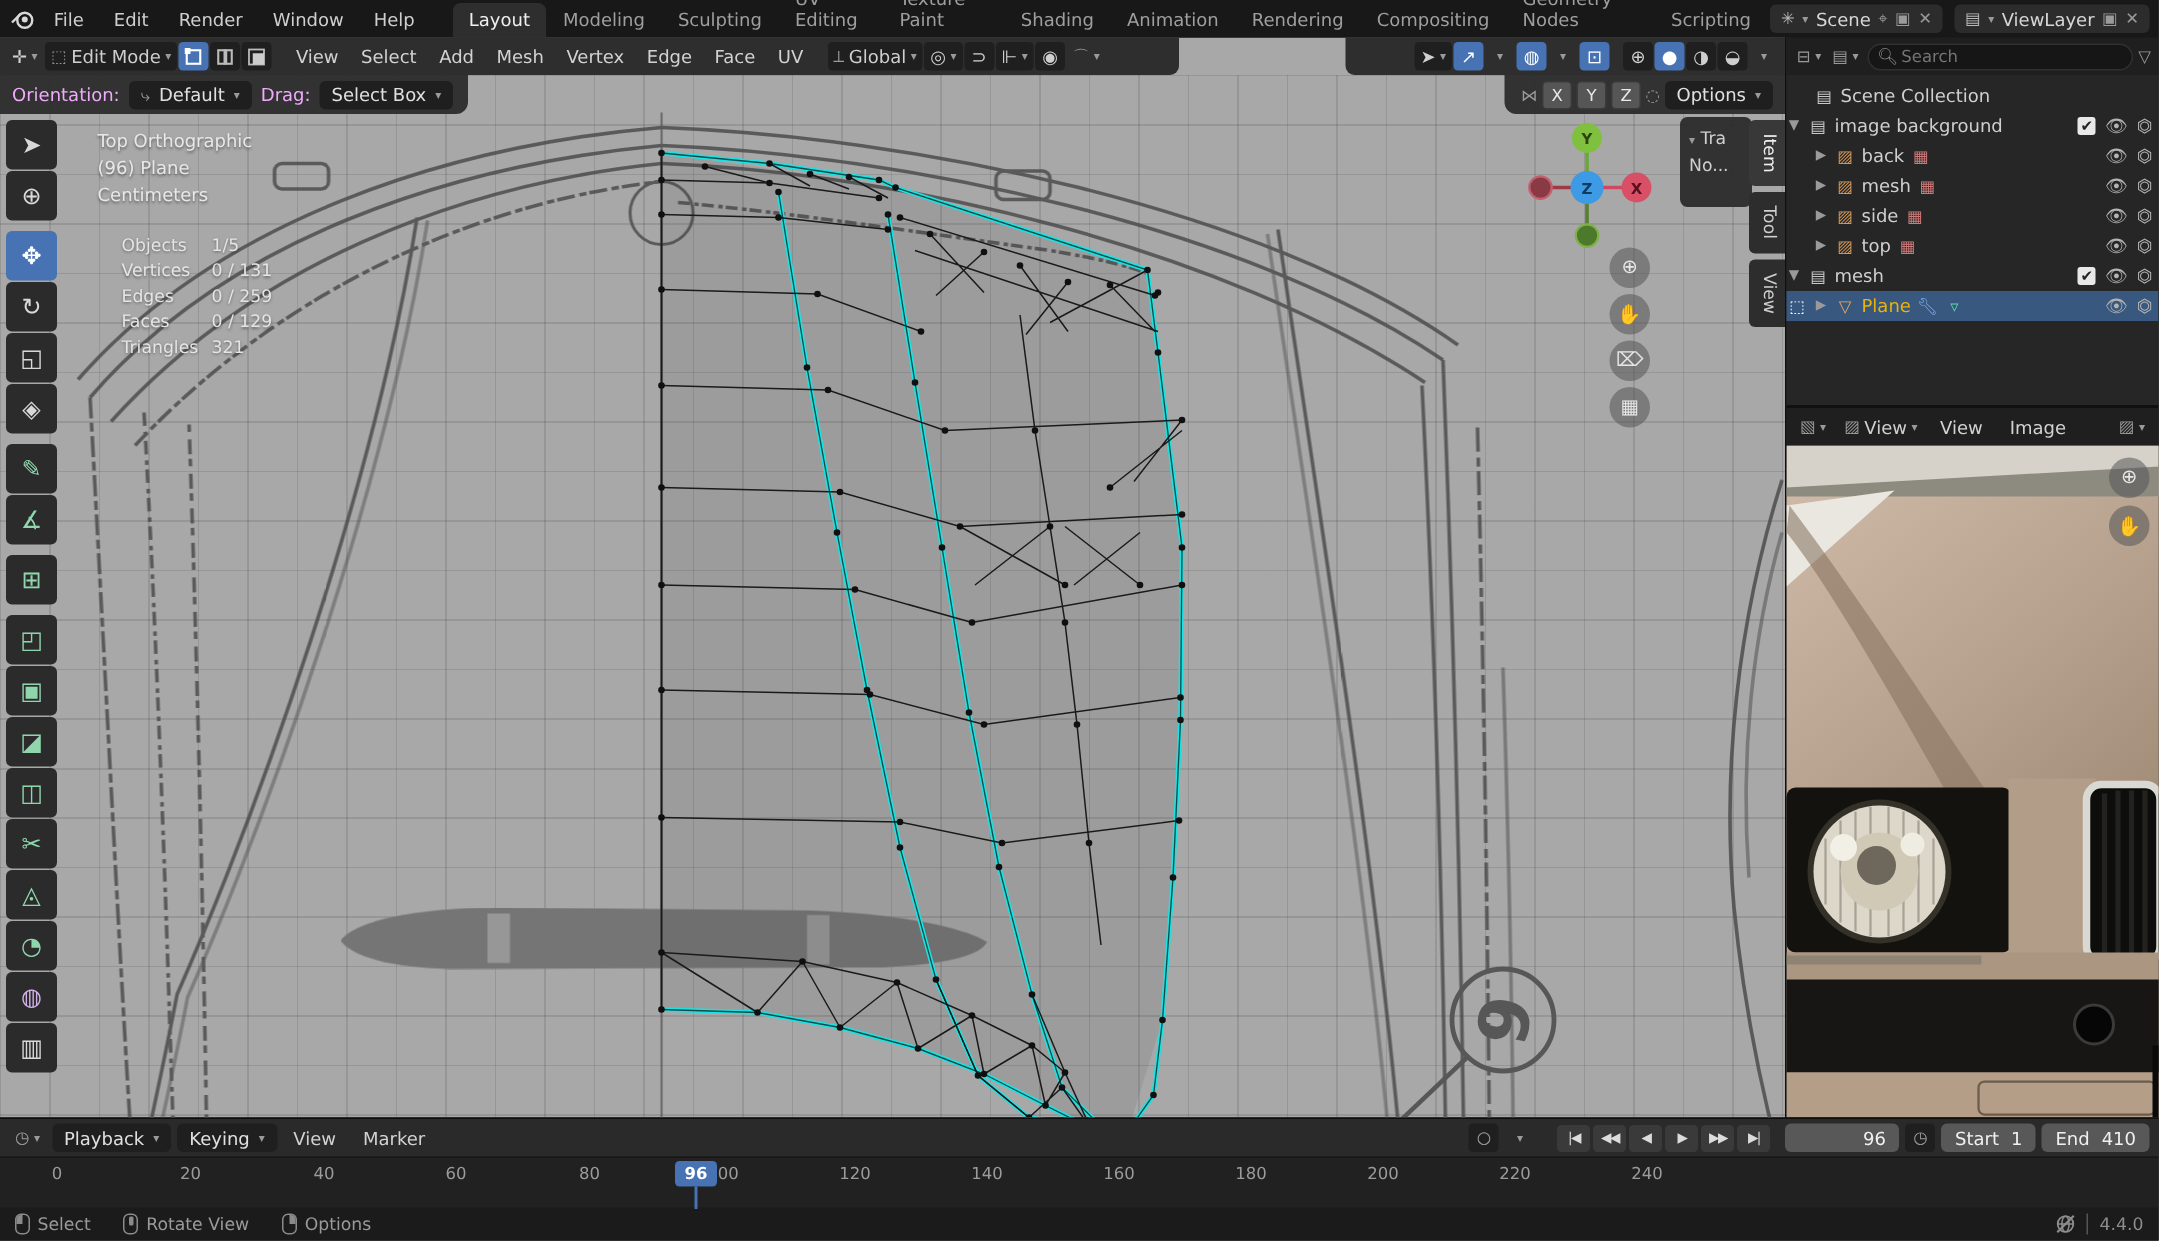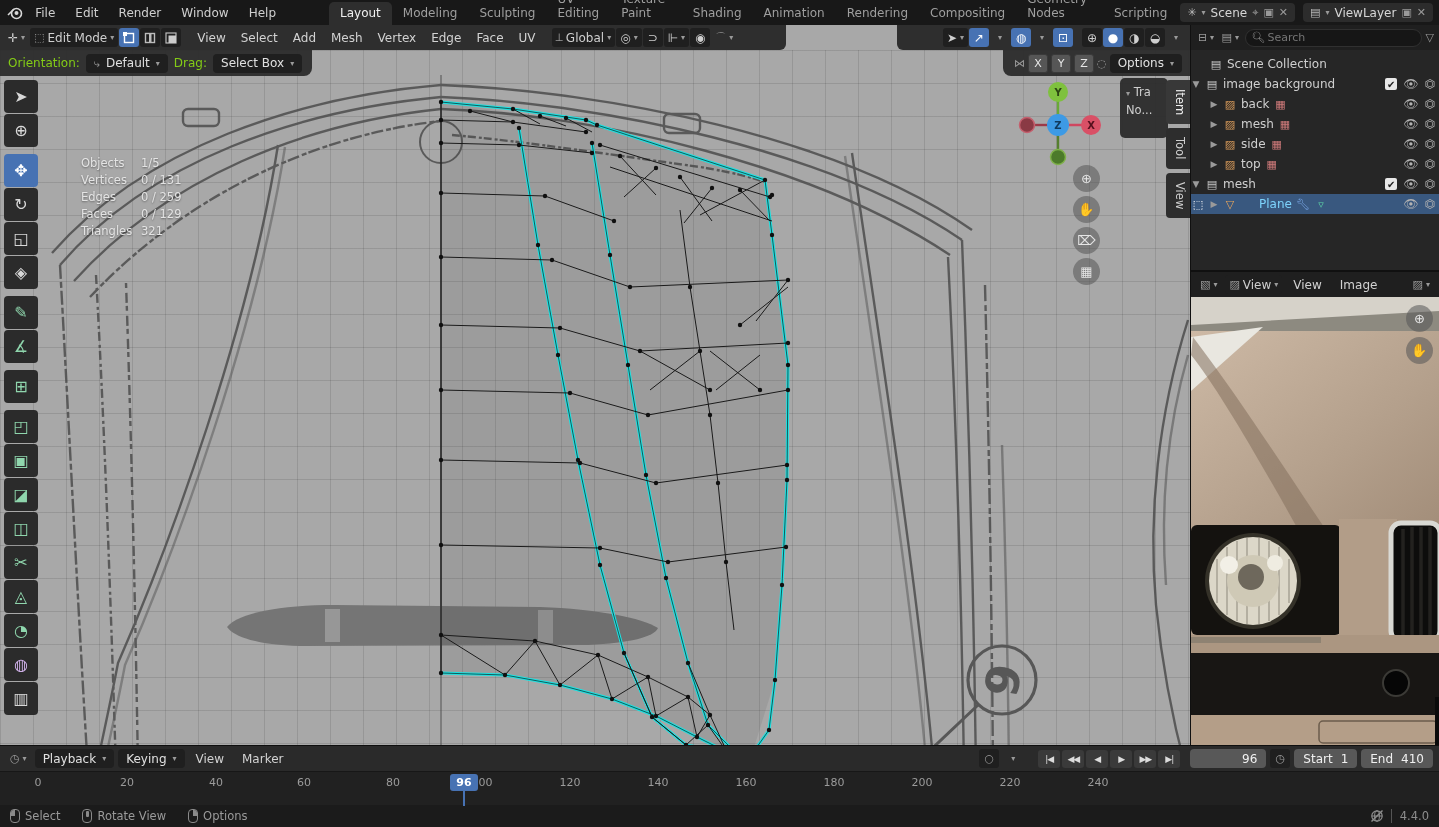--- a/index.html
+++ b/index.html
@@ -8,21 +8,21 @@
     -webkit-font-smoothing:antialiased; }
   #app { position:relative; width:1431px; height:827px; }
 
   
   .topbar { position:absolute; left:0; top:0; width:1439px; height:25px; background:#181818;
     display:flex; align-items:center; gap:2px; padding:0 6px; z-index:40; }
   .topbar .logo { width:20px; height:18px; display:flex; align-items:center; justify-content:center; }
   .menu { padding:2px 9px; color:#cfcfcf; border-radius:4px; cursor:default; }
   .tabs { display:flex; margin-left:14px; height:25px; align-items:flex-end; }
   .tab { padding:4px 11px 5px; color:#9f9f9f; border-radius:5px 5px 0 0; font-size:12px; }
-  .tab.active { background:#2e2e2e; color:#efefef;margin-left:28px; }
+  .tab.active { background:#2e2e2e; color:#efefef; }
   .top-right { margin-left:auto; display:flex; gap:8px; align-items:center; }
   .chip { background:#2c2c2c; border-radius:4px; height:19px; display:flex; align-items:center;
     gap:5px; padding:0 7px; color:#d6d6d6; }
   .chip .ic { color:#b9b9b9; font-size:11px; }
   .chev { font-size:8px; color:#9a9a9a; }
   .mini { color:#9a9a9a; font-size:11px; }
 
   
   .main { position:absolute; left:0; top:25px; width:1439px; height:720px; display:flex; }
   .viewport { position:relative; width:1190px; height:720px; background:#a8a8a8; overflow:hidden; }
@@ -46,21 +46,21 @@
   .hbtn.on { background:#4772b3; color:#fff; }
   .hsep { width:7px; }
   .vph-menu { padding:2px 7px; color:#d2d2d2; }
   .msvg { display:block; }
 
   
   .ts-bar { position:absolute; top:25px; height:26px; background:rgba(42,42,42,.94); z-index:28;
     display:flex; align-items:center; gap:6px; padding:0 8px; }
   .ts-left { left:0; width:312px; border-radius:0 0 8px 0; }
   .ts-right { left:1003px; width:187px; border-radius:0 0 0 8px; justify-content:flex-end; gap:3px; }
-  .lbl { color:#84cc16; }
+  .lbl { color:#f0abfc; }
   .dd { background:#1f1f1f; border-radius:4px; height:19px; display:flex; align-items:center;
     gap:6px; padding:0 8px; color:#e0e0e0; }
   .sqbtn { width:20px; height:19px; background:#565656; border:1px solid #3a3a3a; color:#e8e8e8;
     border-radius:3px; display:flex; align-items:center; justify-content:center; font-size:11px; }
 
   
   .toolbar { position:absolute; left:4px; top:55px; width:36px; display:flex; flex-direction:column;
     gap:1px; z-index:26; }
   .tool { width:34px; height:33px; background:#2b2b2b; border-radius:4px; display:flex;
     align-items:center; justify-content:center; color:#d8d8d8; font-size:16px; }
@@ -109,21 +109,21 @@
   .orow .expander { width:10px; color:#9a9a9a; font-size:9px; text-align:center; }
   .orow .spacer1 { width:14px; }
   .orow.sel { background:#39587f; color:#fff; }
   .orow .nm { flex:0 0 auto; }
   .orow .right { margin-left:auto; display:flex; gap:6px; align-items:center; color:#b3b3b3; }
   .oicon { width:14px; height:14px; display:flex; align-items:center; justify-content:center; font-size:11px; }
   .col-ic { color:#c9c9c9; } .img-ic { color:#d89a5a; }
   .orange { color:#e9a55b; } .red-ic { color:#cf7a7a; } .blue-ic { color:#7aa8e8; } .green-ic { color:#5fd6a8; }
   .chk { width:12px; height:12px; background:#e8e8e8; border-radius:2px; color:#222; font-size:10px;
     display:flex; align-items:center; justify-content:center; }
-  .plane-name { color:#7dd3fc;margin-left:18px; }
+  .plane-name { color:#eab308; }
 
   .image-editor { flex:1; position:relative; background:#181818; }
   .ie-photo { position:absolute; left:0; top:25px; width:249px; height:448px; }
   .ie-nav { position:absolute; right:6px; top:33px; display:flex; flex-direction:column; gap:5px; z-index:5; }
 
   
   .timeline { position:absolute; left:0; top:745px; width:1439px; height:60px; background:#222;
     border-top:1px solid #0f0f0f; z-index:40; }
   .tl-header { height:25px; background:#2a2a2a; display:flex; align-items:center; gap:4px; padding:0 6px; }
   .tl-spacer { flex:1; }
@@ -536,20 +536,25 @@
             <span>◔</span>
           </div>
         <div class="tool purple">
             <span>◍</span>
           </div>
         <div class="tool">
             <span>▥</span>
           </div>
       </div>
 
+      <div class="vp-text">
+        <div>Top Orthographic</div>
+        <div>(96) Plane</div>
+        <div>Centimeters</div>
+      </div>
       <div class="vp-stats">
         <div class="row">
             <span class="sl">Objects</span>
             <span>1/5</span>
           </div>
         <div class="row">
             <span class="sl">Vertices</span>
             <span>0 / 131</span>
           </div>
         <div class="row">

